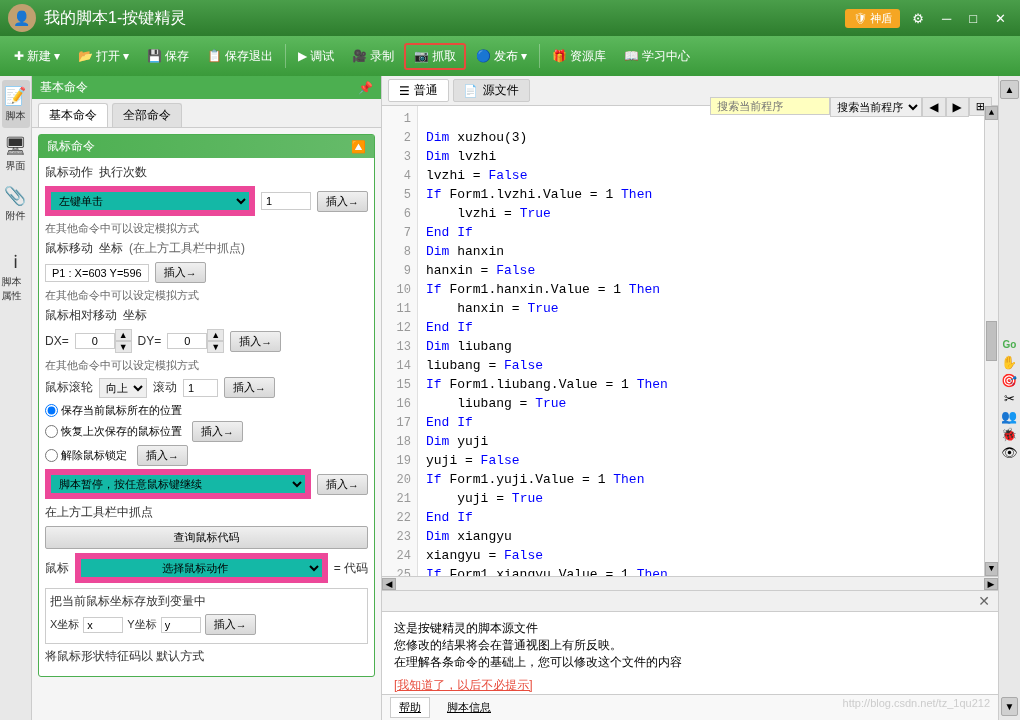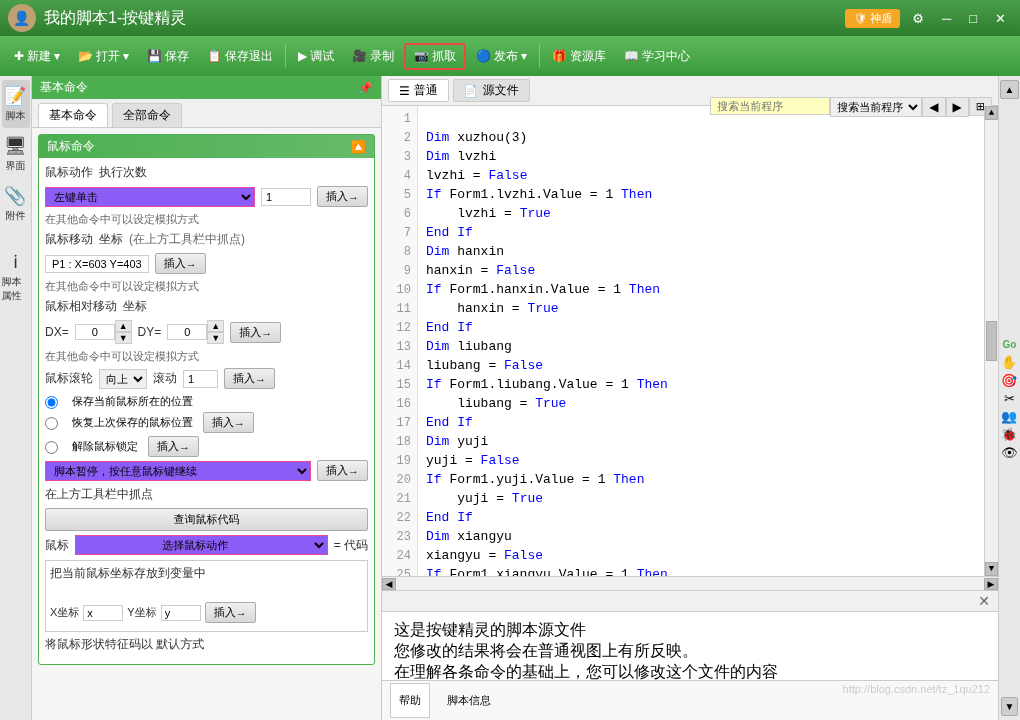--- a/index.html
+++ b/index.html
@@ -119,41 +119,41 @@
       padding: 3px 8px;
       display: flex;
       justify-content: space-between;
       align-items: center;
       font-size: 12px;
     }
     .cmd-section-body { padding: 6px; }
     .cmd-row { display: flex; align-items: center; gap: 6px; margin-bottom: 5px; font-size: 12px; }
     .cmd-label { color: #333; white-space: nowrap; }
     .cmd-select {
-      border: 1px solid #ec4899; padding: 2px 4px; font-size: 11px; background: #8b5cf6; flex: 1; min-width: 0;
+      border: 6px solid #ec4899; padding: 2px 4px; font-size: 11px; background: #14b8a6; flex: 1; min-width: 0;
     }
     .cmd-input {
       border: 1px solid #ccc; padding: 2px 4px; font-size: 11px; background: white; width: 50px;
     }
     .insert-btn {
       background: linear-gradient(to bottom, #f0f0f0, #d8d8d8);
       border: 1px solid #aaa;
       padding: 2px 8px;
       font-size: 11px;
       cursor: pointer;
       white-space: nowrap;
       border-radius: 2px;
       flex-shrink: 0;
     }
     .cmd-note { font-size: 11px; color: #666; margin-bottom: 4px; }
     .coord-box {
       border: 1px solid #ccc; background: white; padding: 2px 6px; font-size: 11px; min-width: 100px;
     }
     .radio-row { display: flex; align-items: center; gap: 10px; margin-bottom: 3px; }
-    .radio-item { display: flex; align-items: flex-end; gap: 14px; font-size: 11px; cursor: pointer; }
+    .radio-item { display: flex; align-items: center; gap: 3px; font-size: 11px; cursor: pointer; }
     .spinbox { display: flex; align-items: center; }
     .spinbox input { width: 40px; border: 1px solid #ccc; padding: 1px 3px; font-size: 11px; text-align: center; }
     .spinbox-btn { border: 1px solid #ccc; background: #e8e8e8; padding: 0 3px; cursor: pointer; font-size: 9px; line-height: 10px; }
     .scroll-select { border: 1px solid #ccc; padding: 2px; font-size: 11px; }
     .full-btn {
       background: linear-gradient(to bottom, #f0f0f0, #d8d8d8);
       border: 1px solid #aaa;
       padding: 3px 10px;
       font-size: 11px;
       cursor: pointer;
@@ -241,27 +241,27 @@
     }
     .help-panel-header {
       background: #f0f0f0;
       border-bottom: 1px solid #ccc;
       padding: 2px 8px;
       display: flex;
       align-items: center;
       justify-content: space-between;
     }
     .help-close { cursor: pointer; font-size: 14px; color: #666; }
-    .help-content { padding: 8px 12px; font-size: 16px; flex: 1; overflow: auto; }
+    .help-content { padding: 8px 12px; font-size: 12px; flex: 1; overflow: auto; }
     .help-link { color: #e74c3c; text-decoration: underline; cursor: pointer; }
     .help-tabs {
       display: flex; border-top: 1px solid #ccc;
       padding: 2px 8px; gap: 8px; background: #f8f8f8;
     }
-    .help-tab { padding: 9px 8px; cursor: pointer; font-size: 11px; border: 1px solid transparent; }
+    .help-tab { padding: 2px 8px; cursor: pointer; font-size: 11px; border: 1px solid transparent; text-decoration: underline; }
     .help-tab.active { border-color: #ccc; background: white; }
     .help-watermark { margin-left: auto; color: #ccc; font-size: 11px; }
   </style>
 </head>
 <body>
 
 <div class="titlebar">
   <div class="titlebar-avatar">👤</div>
   <span class="titlebar-title">我的脚本1-按键精灵</span>
   <div class="titlebar-controls">
@@ -378,21 +378,21 @@
           </div>
           <div class="cmd-note">在其他命令中可以设定模拟方式</div>
 
           
           <div class="cmd-row">
             <span class="cmd-label">鼠标移动</span>
             <span class="cmd-label">坐标</span>
             <span class="cmd-label" style="color:#666;font-size:12px;">(在上方工具栏中抓点)</span>
           </div>
           <div class="cmd-row">
-            <div class="coord-box">P1 : X=603 Y=403</div>
+            <div class="coord-box">P1 : X=603 Y=596</div>
             <button class="insert-btn">插入→</button>
           </div>
           <div class="cmd-note">在其他命令中可以设定模拟方式</div>
 
           
           <div class="cmd-row">
             <span class="cmd-label">鼠标相对移动</span>
             <span class="cmd-label">坐标</span>
           </div>
           <div class="cmd-row">
@@ -471,21 +471,21 @@
           <div class="cmd-row">
             <span class="cmd-label">鼠标</span>
             <select class="cmd-select" style="flex:1;text-align:center;">
               <option>选择鼠标动作</option>
             </select>
             <span class="cmd-label">= 代码</span>
           </div>
 
           
           <div style="border:1px solid #ccc;padding:4px;margin-bottom:4px;">
-            <div class="cmd-label" style="margin-bottom:20px;">把当前鼠标坐标存放到变量中</div>
+            <div class="cmd-label" style="margin-bottom:4px;">把当前鼠标坐标存放到变量中</div>
             <div class="var-row">
               <span class="cmd-label">X坐标</span>
               <input type="text" class="var-input" value="x" style="">
               <span class="cmd-label">Y坐标</span>
               <input type="text" class="var-input" value="y" style="">
               <button class="insert-btn">插入→</button>
             </div>
           </div>
 
           

